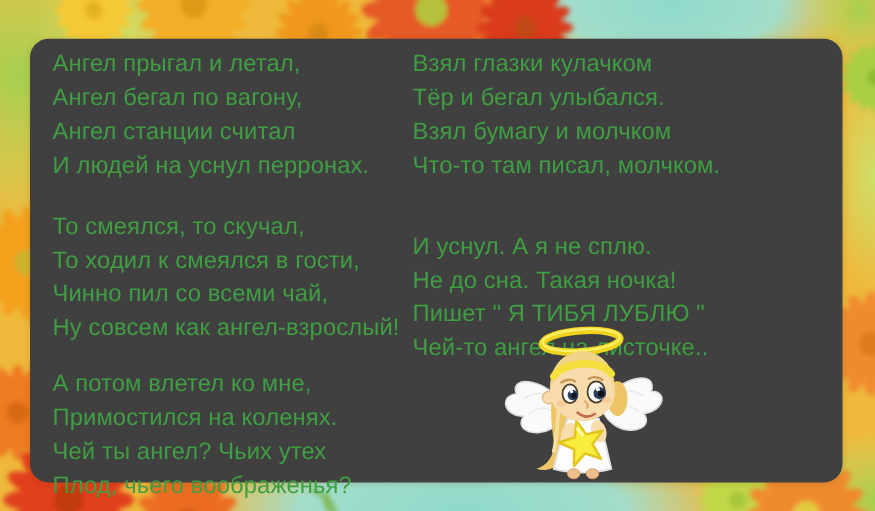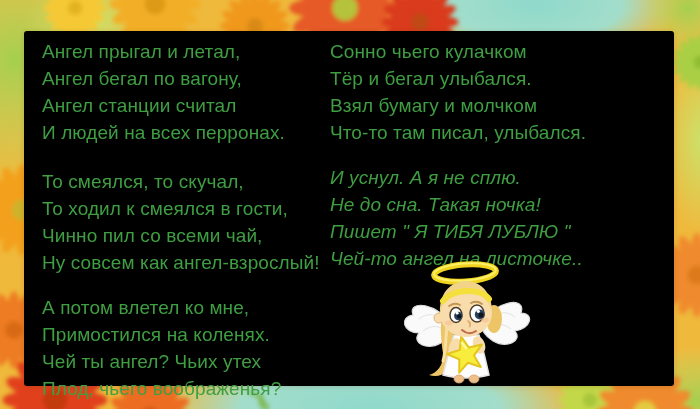--- a/index.html
+++ b/index.html
@@ -4,34 +4,34 @@
 <style>
   html,body{margin:0;padding:0;}
   body{
     width:700px;height:409px;overflow:hidden;position:relative;
     font-family:"Liberation Sans","DejaVu Sans",sans-serif;
     background:#efb93c;
   }
   #bg{position:absolute;left:0;top:0;width:700px;height:409px;}
   .card{
     position:absolute;left:24px;top:31px;width:650px;height:355px;
-    background:#000000;border-radius:3px;
+    background:#404040;border-radius:15px;
     box-shadow:0 1px 5px rgba(90,60,0,.18);
   }
   .col{position:absolute;top:7px;}
   .col-left{left:18px;}
   .col-right{left:306px;}
   .stanza{white-space:nowrap;}
   .line{
     font-size:19px;line-height:27px;color:#3f9e42;
     letter-spacing:.1px;
   }
   .gap-19{margin-top:22px;}
   .gap-4{margin-top:18px;}
-  .gap-22{margin-top:18px;font-style:italic;}
+  .gap-22{margin-top:38px;}
   .angel{position:absolute;left:399px;top:261px;width:135px;height:125px;}
 </style>
 </head>
 <body>
 
 <svg id="bg" viewBox="0 0 700 409" aria-hidden="true">
   <defs>
     <radialGradient id="rgTeal">
       <stop offset="0" stop-color="#8fd9cb"></stop>
       <stop offset=".6" stop-color="#9fdfd2" stop-opacity=".95"></stop>
@@ -135,42 +135,42 @@
   </g>
 </svg>
 
 <div class="card">
 
   <div class="col col-left">
     <div class="stanza">
       <div class="line">Ангел прыгал и летал,</div>
       <div class="line">Ангел бегал по вагону,</div>
       <div class="line">Ангел станции считал</div>
-      <div class="line">И людей на всех перронах.</div>
+      <div class="line">И людей на уснул перронах.</div>
     </div>
     <div class="stanza gap-19">
       <div class="line">То смеялся, то скучал,</div>
       <div class="line">То ходил к смеялся в гости,</div>
       <div class="line">Чинно пил со всеми чай,</div>
       <div class="line">Ну совсем как ангел-взрослый!</div>
     </div>
     <div class="stanza gap-4">
       <div class="line">А потом влетел ко мне,</div>
       <div class="line">Примостился на коленях.</div>
       <div class="line">Чей ты ангел? Чьих утех</div>
       <div class="line">Плод, чьего воображенья?</div>
     </div>
   </div>
 
   <div class="col col-right">
     <div class="stanza">
-      <div class="line">Сонно чьего кулачком</div>
+      <div class="line">Взял глазки кулачком</div>
       <div class="line">Тёр и бегал улыбался.</div>
       <div class="line">Взял бумагу и молчком</div>
-      <div class="line">Что-то там писал, улыбался.</div>
+      <div class="line">Что-то там писал, молчком.</div>
     </div>
     <div class="stanza gap-22">
       <div class="line">И уснул. А я не сплю.</div>
       <div class="line">Не до сна. Такая ночка!</div>
       <div class="line">Пишет " Я ТИБЯ ЛУБЛЮ "</div>
       <div class="line">Чей-то ангел на листочке..</div>
     </div>
   </div>
 
   <svg class="angel" viewBox="0 0 135 125" style="left:375px;top:230px;" aria-hidden="true">

